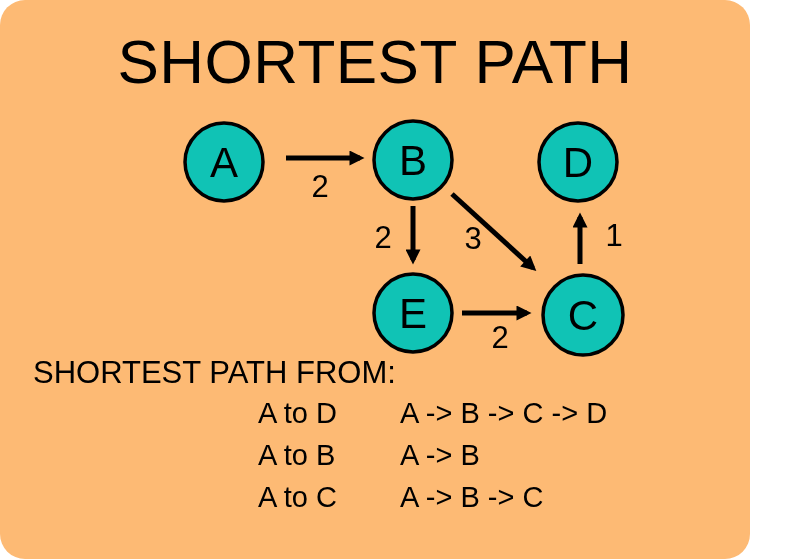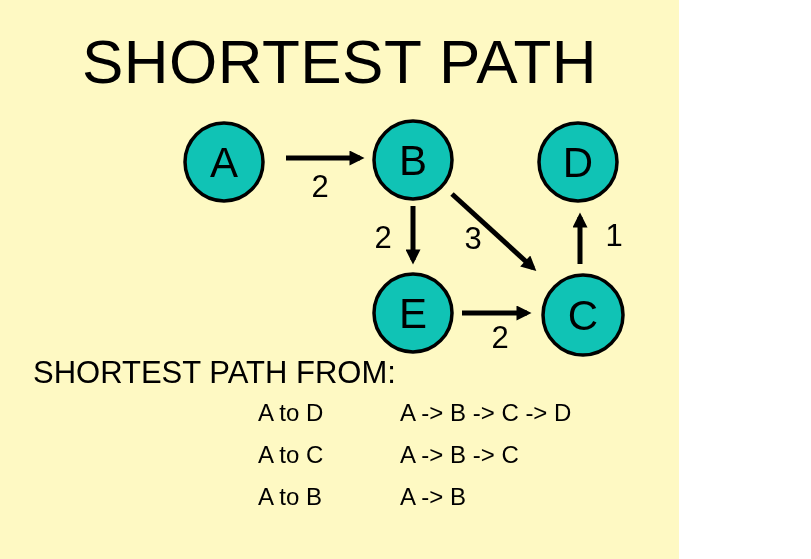--- a/index.html
+++ b/index.html
@@ -1,23 +1,24 @@
 <!DOCTYPE html>
 <html><head>
 <meta charset="utf-8">
 <style>
   html, body { margin: 0; padding: 0; background: #ffffff; }
   .canvas {
     position: relative;
-    width: 679px;
+    width: 750px;
     height: 559px;
-    background: #fef9c3;
+    background: #fdba74;
     overflow: hidden;
     font-family: "Liberation Sans", "DejaVu Sans", sans-serif;
     color: #000000;
+    border-radius: 25px;
   }
   .title {
     position: absolute;
     top: 26px;
     left: 0;
     width: 100%;
     margin: 0;
     text-align: center;
     font-size: 62px;
     font-weight: 400;
@@ -50,21 +51,21 @@
   }
   .results-rows {
     position: absolute;
     left: 258px;
     top: 400px;
   }
   .result-row {
     display: flex;
     height: 42px;
     align-items: flex-start;
-    font-size: 24px;
+    font-size: 29px;
     line-height: 26px;
   }
   .result-query { width: 142px; }
   .result-path  { white-space: pre; text-align: right; }
 </style>
 </head>
 <body>
 
 <div class="canvas">
 
@@ -109,22 +110,22 @@
     </svg>
 
   <div class="results-heading">SHORTEST PATH FROM:</div>
 
   <div class="results-rows">
     <div class="result-row">
       <span class="result-query">A to D</span>
       <span class="result-path">A -&gt; B -&gt; C -&gt; D</span>
     </div>
     <div class="result-row">
+      <span class="result-query">A to B</span>
+      <span class="result-path">A -&gt; B</span>
+    </div>
+    <div class="result-row">
       <span class="result-query">A to C</span>
       <span class="result-path">A -&gt; B -&gt; C</span>
-    </div>
-    <div class="result-row">
-      <span class="result-query">A to B</span>
-      <span class="result-path">A -&gt; B</span>
     </div>
   </div>
 
 </div>
 
 </body></html>

